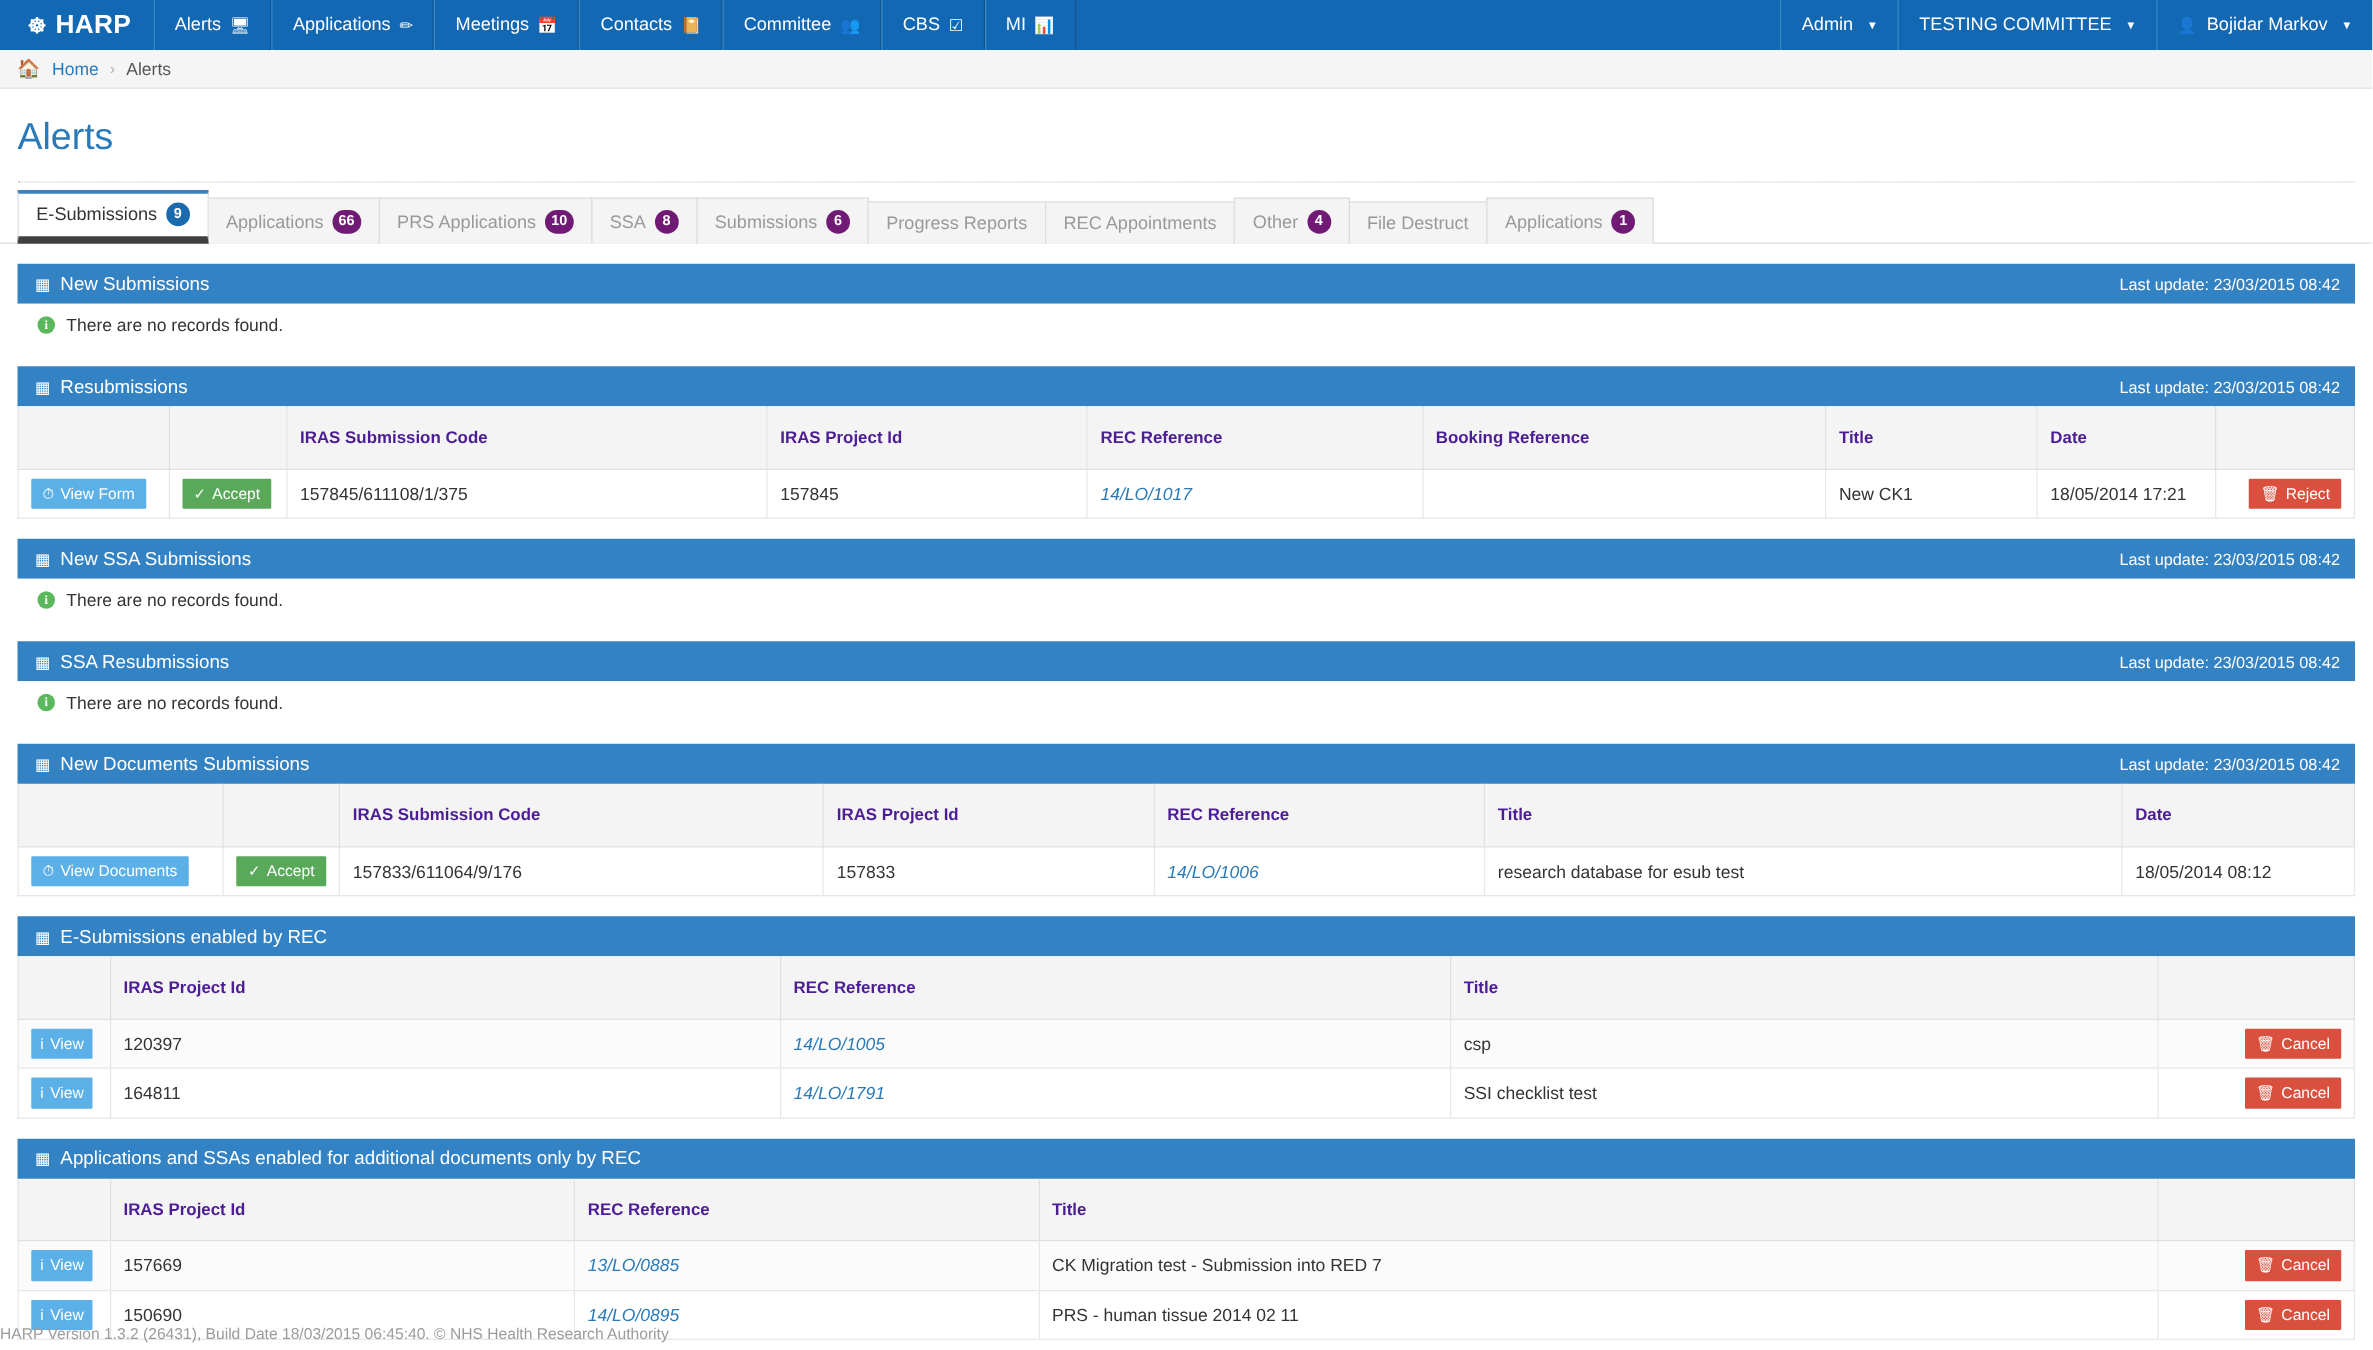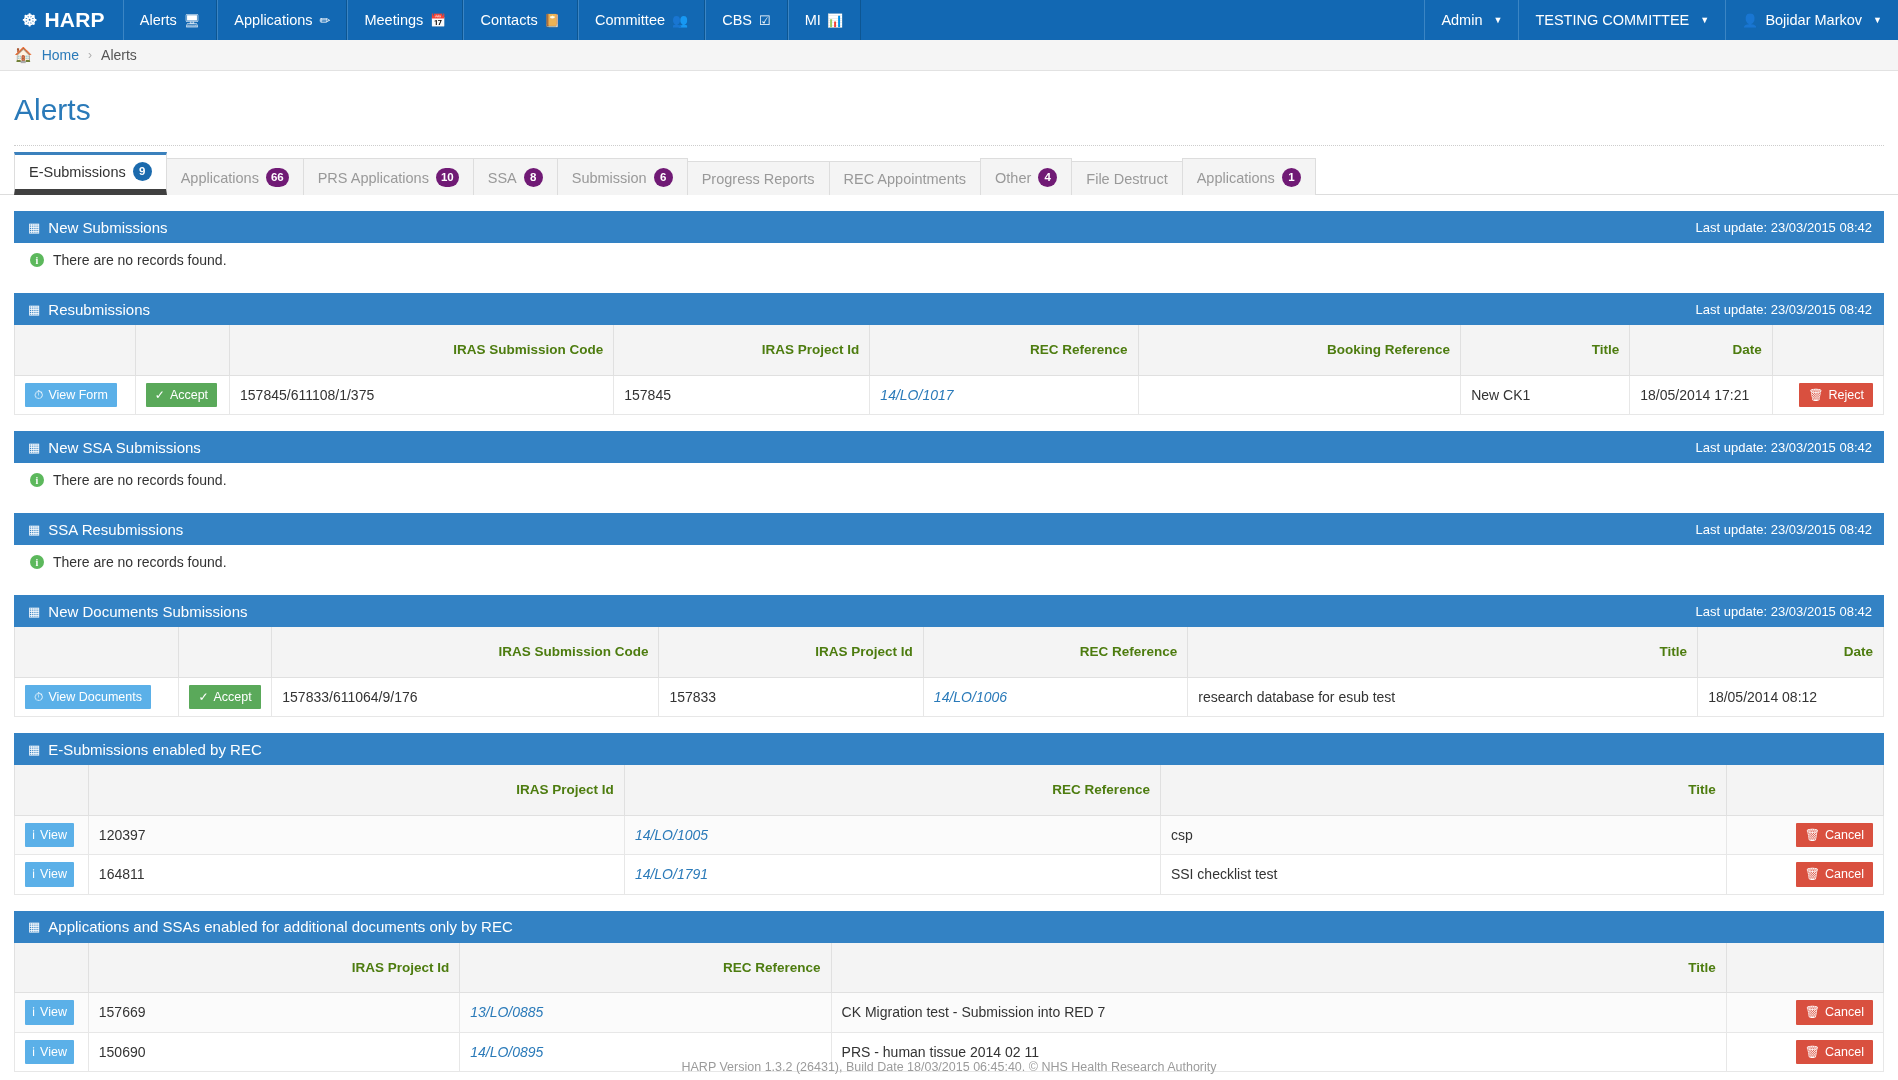--- a/index.html
+++ b/index.html
@@ -175,23 +175,23 @@
   table.grid {
     width: 100%;
     border-collapse: collapse;
     font-size: 14px;
     table-layout: fixed;
   }
   table.grid th {
     background: #f4f4f4;
     border: 1px solid #e0e0e0;
     border-top: none;
-    text-align: right;
+    text-align: left;
     font-weight: bold;
-    color: #4d7c0f;
+    color: #4c1d95;
     padding: 9px 10px;
     font-size: 13.5px;
     height: 50px;
     overflow: hidden;
     white-space: nowrap;
   }
   table.grid td {
     border: 1px solid #e7e7e7;
     padding: 7px 10px;
     color: #333333;
@@ -224,21 +224,21 @@
   .btn-reject { background: #d9503f; }
   .btn-cancel { background: #d9503f; }
   .btn-info { background: #5bb0e8; padding: 6px 7px; }
   .btn .b-ico { font-size: 12px; line-height: 1; }
 
   
   .footer {
     position: absolute;
     left: 0; right: 0;
     bottom: 0;
-    text-align: center;
+    text-align: left;
     font-size: 12.5px;
     color: #9b9b9b;
     padding-bottom: 6px;
     background: transparent;
   }
   .clip { position: relative; width: 1898px; height: 1080px; overflow: hidden; }
 </style>
 </head>
 <body>
 
@@ -317,21 +317,21 @@
     </div>
     <div class="tab">
       <span>PRS Applications</span>
       <span class="badge">10</span>
     </div>
     <div class="tab">
       <span>SSA</span>
       <span class="badge">8</span>
     </div>
     <div class="tab">
-      <span>Submission</span>
+      <span>Submissions</span>
       <span class="badge">6</span>
     </div>
     <div class="tab">
       <span>Progress Reports</span>
     </div>
     <div class="tab">
       <span>REC Appointments</span>
     </div>
     <div class="tab">
       <span>Other</span>

